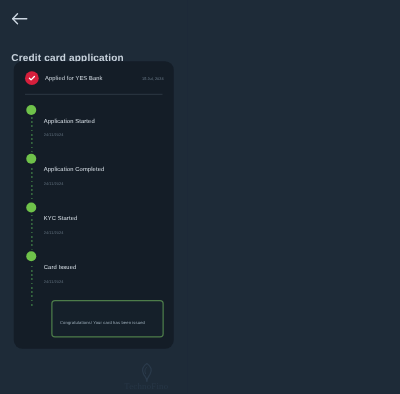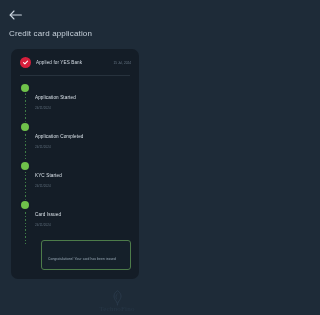--- a/index.html
+++ b/index.html
@@ -14,25 +14,25 @@
   
   .topbar { padding:8px 0 0 9px; }
   .back-btn {
     width:14px; height:14px;
     display:flex; align-items:center; justify-content:center;
     cursor:pointer;
   }
   .back-btn svg { display:block; }
 
   .page-title {
-    margin:7px 0 0 9px;
+    margin:20px 0 0 9px;
     font-size:8px;
     letter-spacing:.15px;
     color:#c8d2dc;
-    font-weight:400;
+    font-weight:700;
   }
 
   
   .card {
     position:absolute;
     left:11px; top:49px;
     width:128px;
     background:#141d27;
     border-radius:7px;
     padding:7px 8px 9px 8px;

